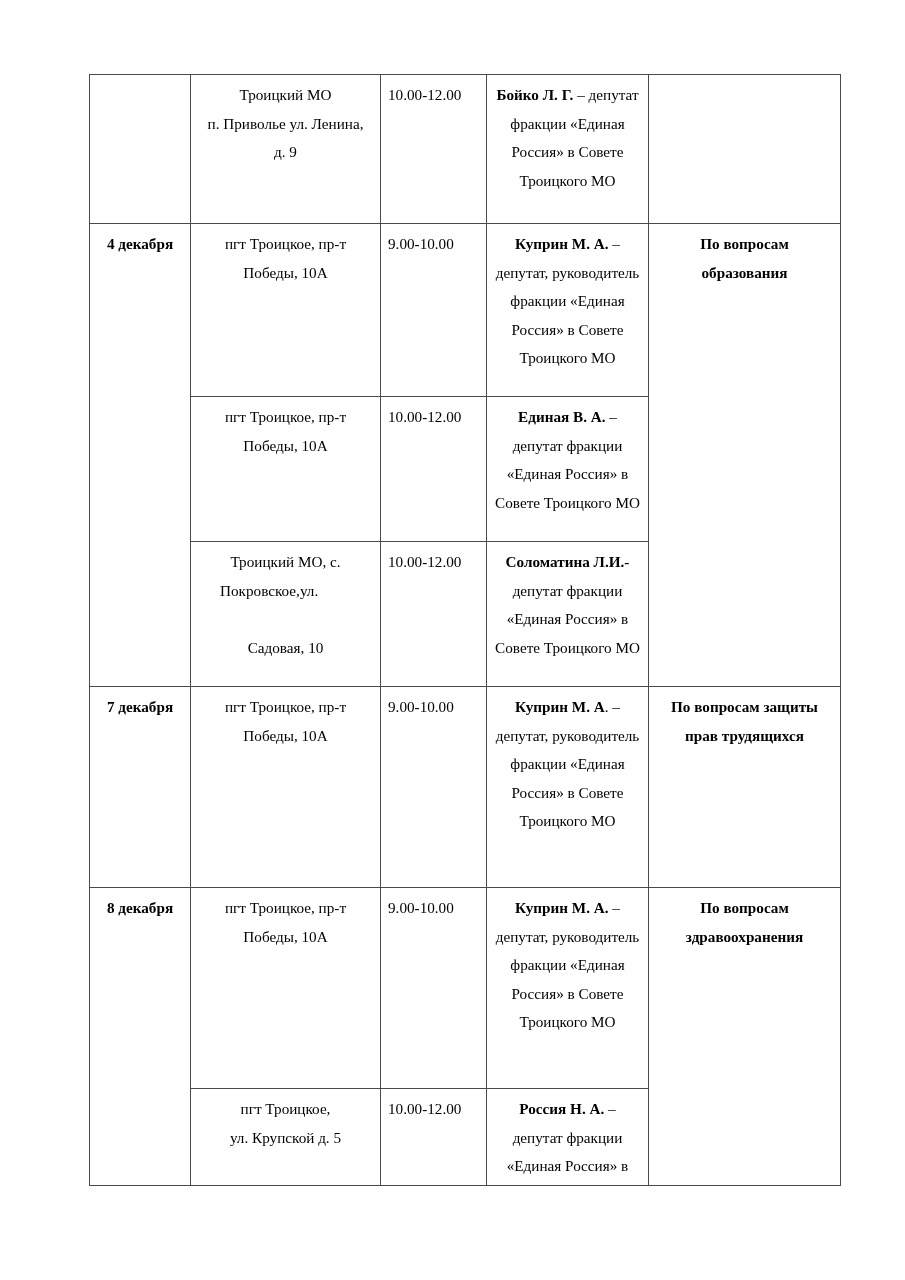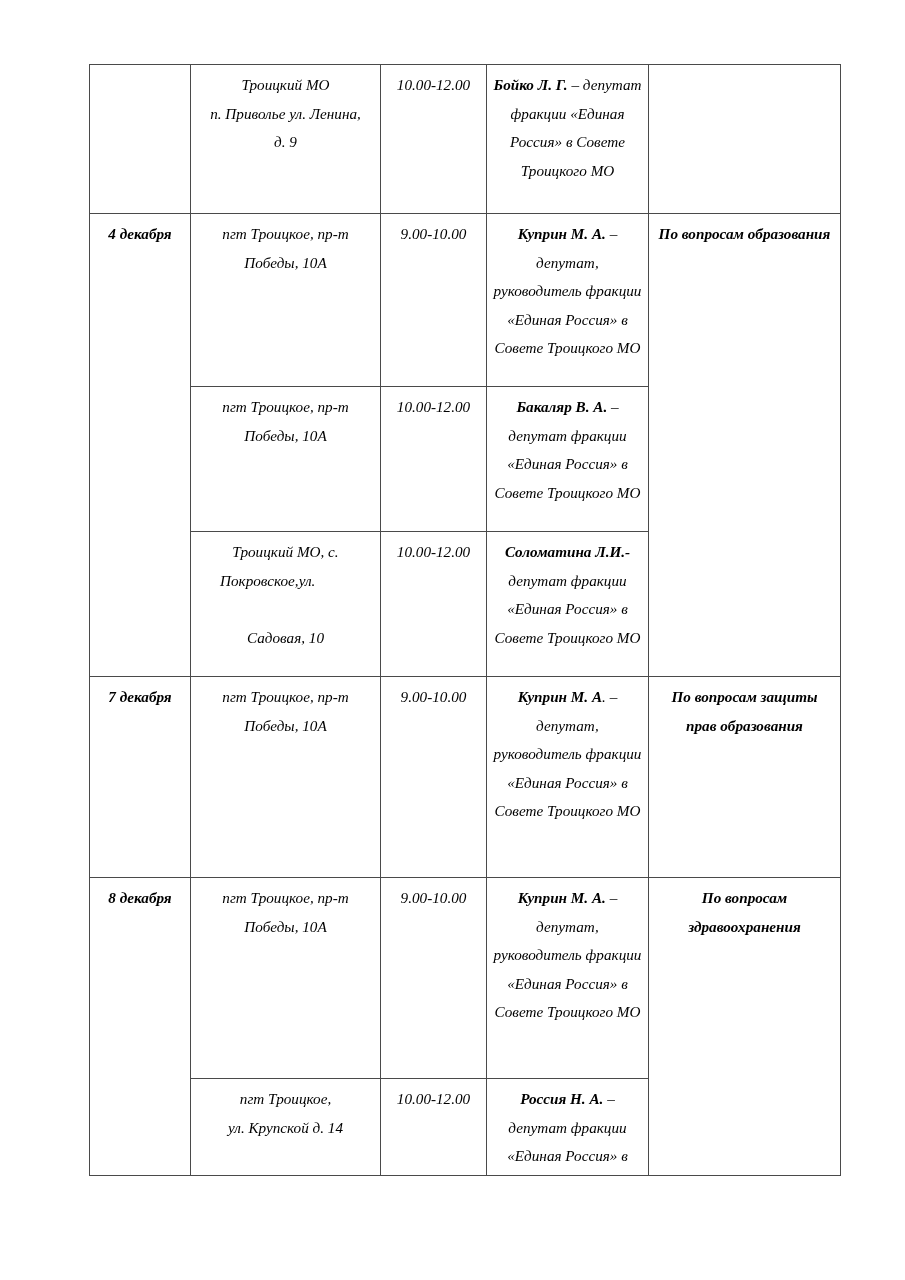--- a/index.html
+++ b/index.html
@@ -16,25 +16,24 @@
   }
   #page {
     position: relative;
     width: 905px;
     height: 1280px;
     background: #ffffff;
   }
   table.schedule {
     position: absolute;
     left: 89px;
-    top: 64px;
+    top: 74px;
     width: 751px;
     border-collapse: collapse;
     table-layout: fixed;
-    font-style: italic;
   }
   table.schedule td {
     border: 1px solid #4a4a4a;
     vertical-align: top;
     padding: 0;
     font-size: 15.2px;
     line-height: 28.6px;
   }
   
   col.c-date  { width: 101px; }
@@ -47,21 +46,20 @@
     padding: 6px 7px 4px 7px;
   }
   .cell-place {
     text-align: justify;
     text-align-last: center;
     word-spacing: normal;
     padding-left: 9px;
     padding-right: 9px;
   }
   .cell-time {
-    text-align: center;
   }
   .cell-dep {
     text-align: center;
     padding-left: 6px;
     padding-right: 6px;
   }
   .cell-dep .nm {
     font-weight: bold;
   }
   .cell-date {
@@ -149,21 +147,21 @@
           <div class="cell-inner cell-place">
             <span class="line">пгт Троицкое, пр-т</span>
             <span class="line">Победы, 10А</span>
           </div>
         </td>
         <td>
           <div class="cell-inner cell-time">10.00-12.00</div>
         </td>
         <td>
           <div class="cell-inner cell-dep">
-            <span class="nm">Бакаляр В. А.</span><span> – депутат фракции «Единая Россия» в Совете Троицкого МО</span>
+            <span class="nm">Единая В. А.</span><span> – депутат фракции «Единая Россия» в Совете Троицкого МО</span>
           </div>
         </td>
       </tr>
 
       <tr>
         <td style="height:144px;">
           <div class="cell-inner cell-place">
             <span class="line">Троицкий МО, с.</span>
             <span class="line justify-spread"><span>Покровское,</span><span>ул.</span></span>
             <span class="line">Садовая, 10</span>
@@ -191,21 +189,21 @@
         </td>
         <td>
           <div class="cell-inner cell-time">9.00-10.00</div>
         </td>
         <td>
           <div class="cell-inner cell-dep">
             <span class="nm">Куприн М. А</span><span>. – депутат, руководитель фракции «Единая Россия» в Совете Троицкого МО</span>
           </div>
         </td>
         <td class="cell-topic">
-          <div class="cell-inner">По вопросам защиты прав образования</div>
+          <div class="cell-inner">По вопросам защиты прав трудящихся</div>
         </td>
       </tr>
 
       <tr>
         <td class="cell-date" rowspan="2">
           <div class="cell-inner">8 декабря</div>
         </td>
         <td style="height:200px;">
           <div class="cell-inner cell-place">
             <span class="line">пгт Троицкое, пр-т</span>
@@ -222,21 +220,21 @@
         </td>
         <td class="cell-topic" rowspan="2">
           <div class="cell-inner">По вопросам здравоохранения</div>
         </td>
       </tr>
 
       <tr>
         <td style="height:84px;margin-left:24px;">
           <div class="cell-inner cell-place">
             <span class="line">пгт Троицкое,</span>
-            <span class="line">ул. Крупской д. 14</span>
+            <span class="line">ул. Крупской д. 5</span>
           </div>
         </td>
         <td>
           <div class="cell-inner cell-time">10.00-12.00</div>
         </td>
         <td>
           <div class="cell-inner cell-dep">
             <span class="nm">Россия Н. А.</span><span> – депутат фракции «Единая Россия» в</span>
           </div>
         </td>

